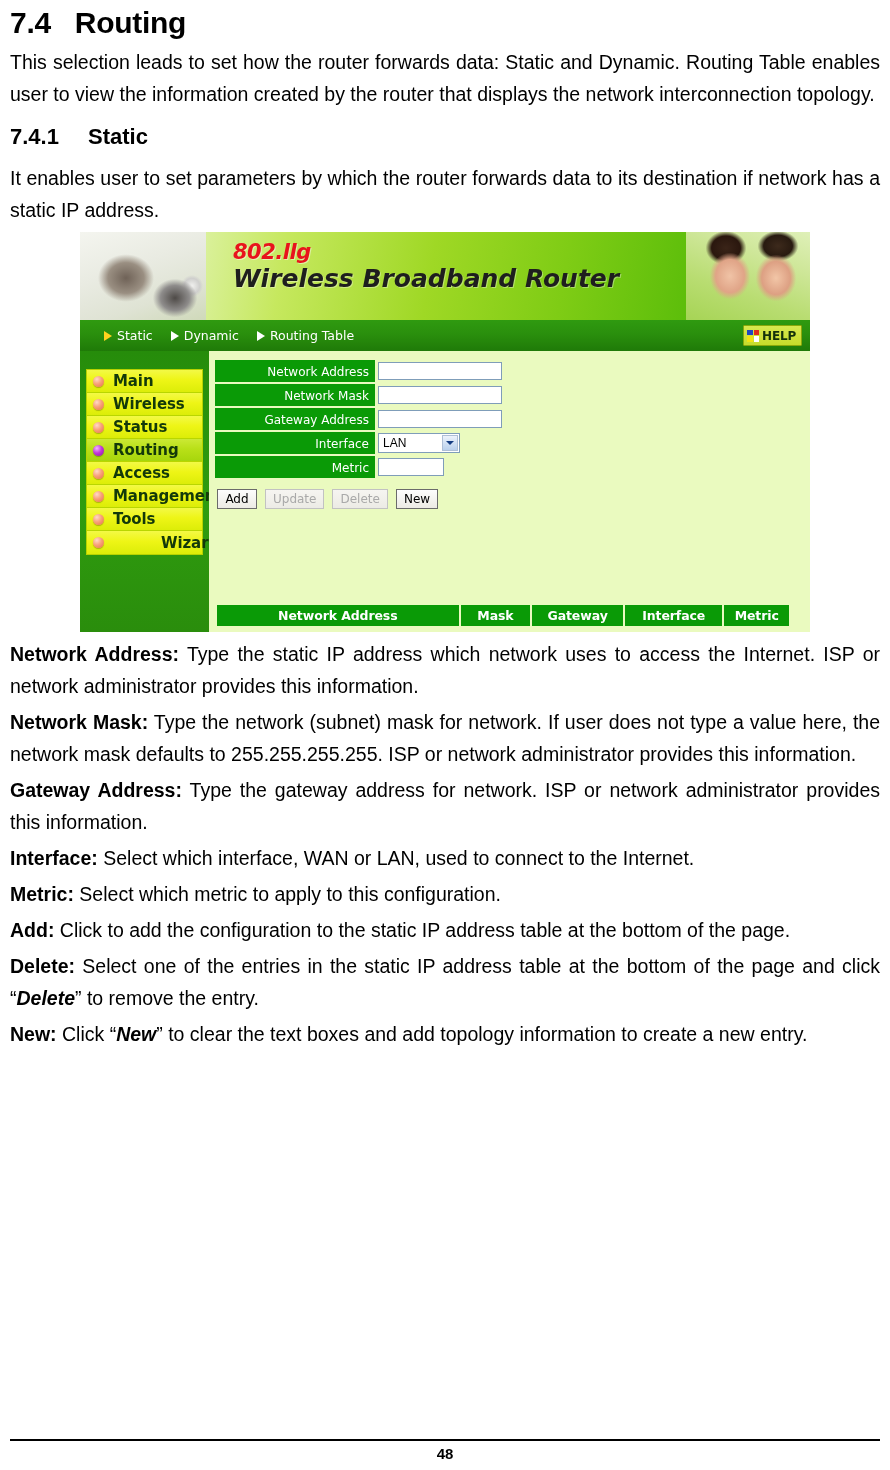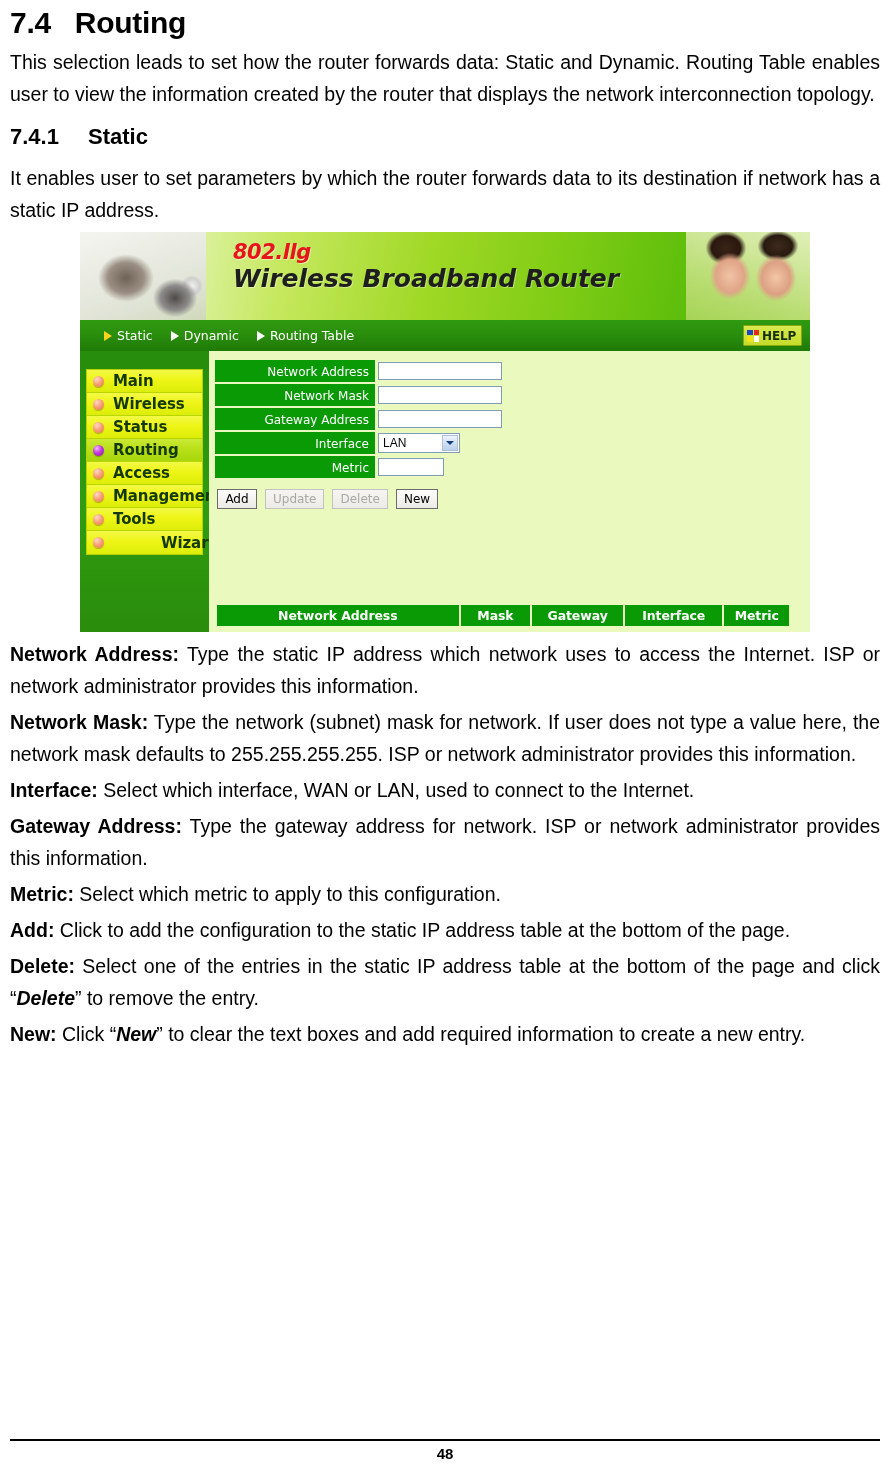--- a/index.html
+++ b/index.html
@@ -544,43 +544,43 @@
   </div>
 
   <p class="body">
     <span class="b">Network Address:</span><span> Type the static IP address which network uses to access the Internet. ISP or network administrator provides this information.</span>
   </p>
 
   <p class="body">
     <span class="b">Network Mask:</span><span> Type the network (subnet) mask for network. If user does not type a value here, the network mask defaults to 255.255.255.255. ISP or network administrator provides this information.</span>
   </p>
 
+  <p class="body">
+    <span class="b">Gateway Address:</span><span> Type the gateway address for network. ISP or network administrator provides this information.</span>
+  </p>
+
   <p class="body nojust">
     <span class="b">Interface:</span><span> Select which interface, WAN or LAN, used to connect to the Internet.</span>
   </p>
 
-  <p class="body">
-    <span class="b">Gateway Address:</span><span> Type the gateway address for network. ISP or network administrator provides this information.</span>
-  </p>
-
   <p class="body nojust">
     <span class="b">Metric:</span><span> Select which metric to apply to this configuration.</span>
   </p>
 
   <p class="body">
     <span class="b">Add:</span><span> Click to add the configuration to the static IP address table at the bottom of the page.</span>
   </p>
 
 
   <p class="body">
     <span class="b">Delete:</span><span> Select one of the entries in the static IP address table at the bottom of the page and click “</span><span class="bi">Delete</span><span>” to remove the entry.</span>
   </p>
 
   <p class="body">
-    <span class="b">New:</span><span> Click “</span><span class="bi">New</span><span>” to clear the text boxes and add required information to create a new entry.</span>
+    <span class="b">New:</span><span> Click “</span><span class="bi">New</span><span>” to clear the text boxes and add topology information to create a new entry.</span>
   </p>
 
   <div class="footer">
     <hr>
     <div class="page-num">48</div>
   </div>
 
 </div>
 
 </body></html>

